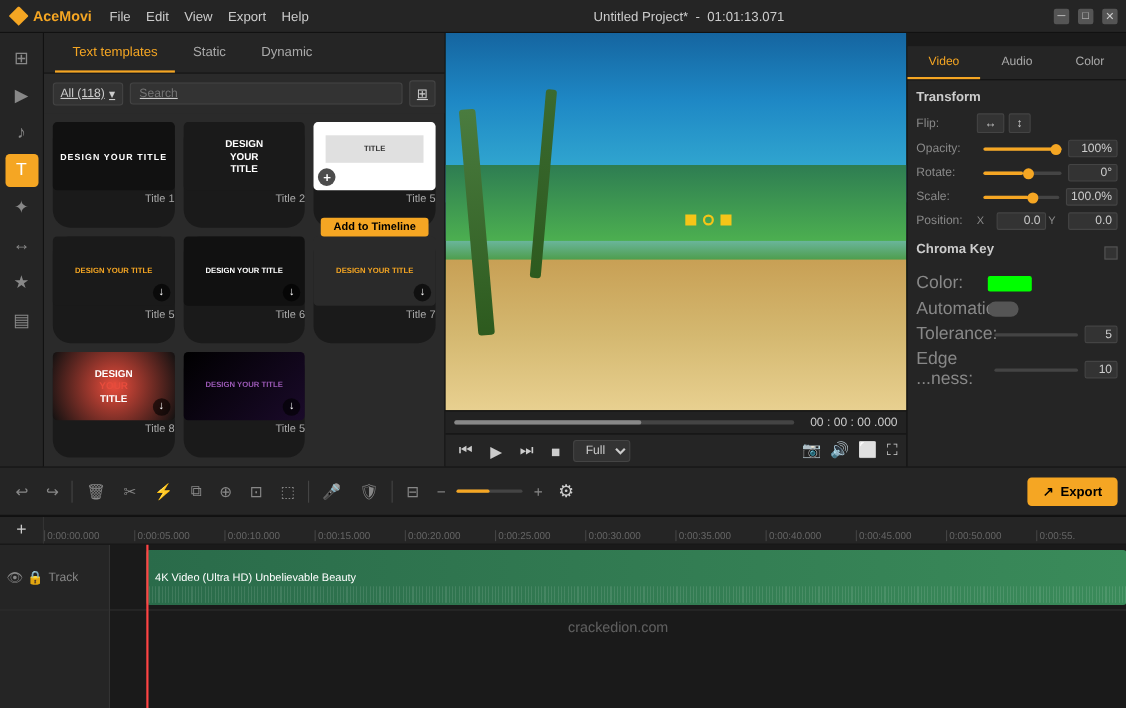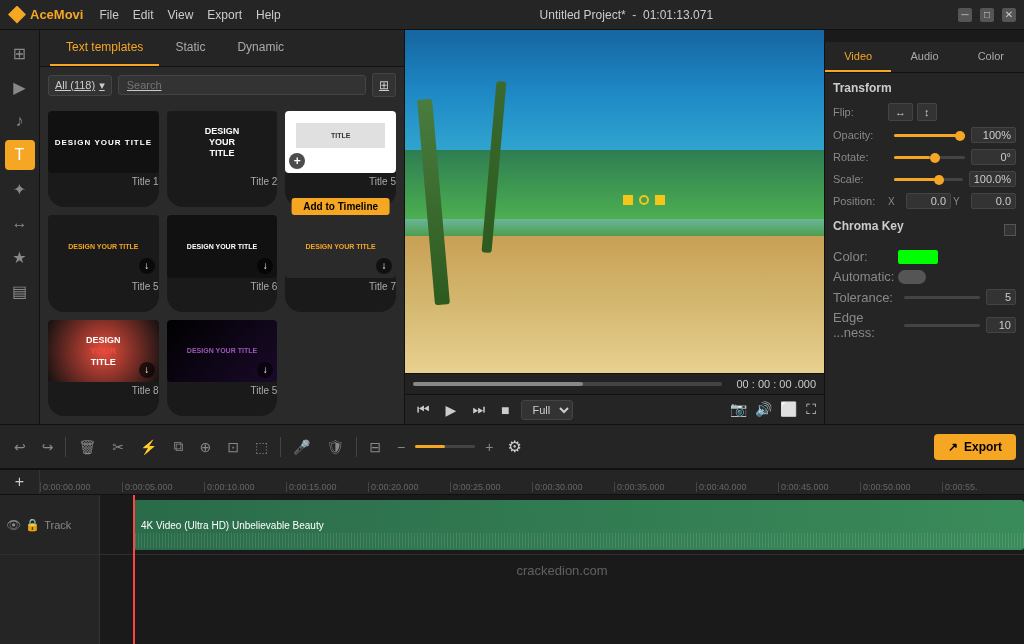--- a/index.html
+++ b/index.html
@@ -69,21 +69,21 @@
     .slider-track { flex: 1; height: 3px; background: #444; border-radius: 2px; margin: 0 6px; position: relative; }
     .slider-fill { height: 100%; background: #f5a623; border-radius: 2px; }
     .slider-thumb { width: 10px; height: 10px; background: #f5a623; border-radius: 50%; position: absolute; top: -3px; right: 0; }
     .flip-btns { display: flex; gap: 4px; }
     .flip-btn { background: #333; border: 1px solid #444; color: #ccc; padding: 2px 6px; border-radius: 2px; font-size: 11px; cursor: pointer; }
     .chroma-section { margin-top: 10px; }
     .chroma-header { display: flex; justify-content: space-between; align-items: center; margin-bottom: 8px; }
     .chroma-checkbox { width: 12px; height: 12px; background: #333; border: 1px solid #555; }
     .color-swatch { width: 40px; height: 14px; background: #00ff00; border-radius: 2px; }
     .chroma-row { display: flex; align-items: center; margin-bottom: 5px; }
-    .chroma-label { color: #888; font-size: 13px; width: 65px; flex-shrink: 0; }
+    .chroma-label { color: #888; font-size: 16px; width: 65px; flex-shrink: 0; }
     .toggle-track { width: 28px; height: 14px; background: #555; border-radius: 7px; cursor: pointer; }
     .chroma-slider { flex: 1; height: 3px; background: #444; border-radius: 2px; margin: 0 6px; }
     .chroma-val { color: #ccc; font-size: 11px; background: #333; border: 1px solid #444; padding: 1px 4px; border-radius: 2px; min-width: 30px; text-align: right; }
 
     
     #toolbar { height: 45px; background: #252525; display: flex; align-items: center; padding: 0 8px; gap: 4px; border-top: 1px solid #111; border-bottom: 1px solid #111; }
     .tool-btn { color: #888; font-size: 14px; cursor: pointer; padding: 4px 6px; border-radius: 3px; }
     .tool-sep { width: 1px; height: 20px; background: #444; margin: 0 2px; }
     #export-btn { margin-left: auto; background: #f5a623; color: #000; border: none; padding: 6px 14px; border-radius: 4px; font-size: 12px; font-weight: bold; cursor: pointer; display: flex; align-items: center; gap: 6px; }
     .volume-slider { width: 60px; height: 3px; background: #444; border-radius: 2px; position: relative; }

